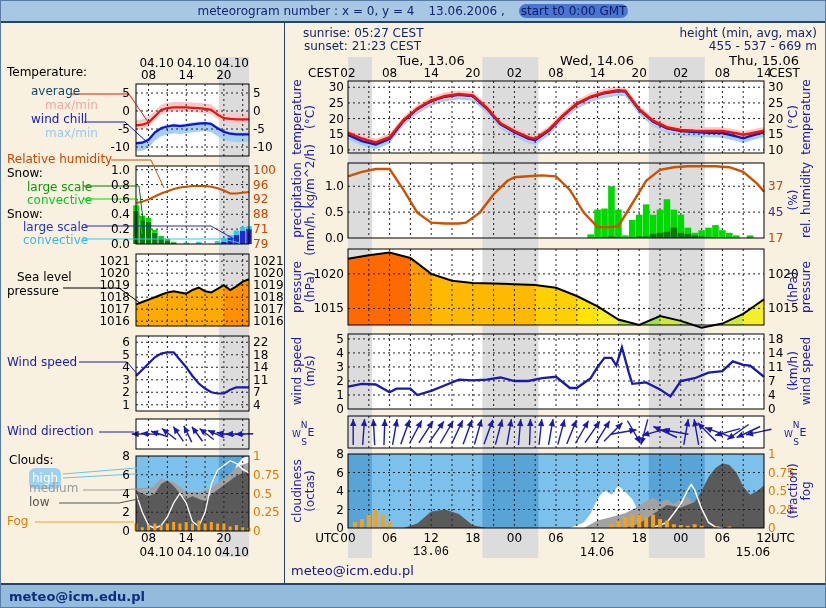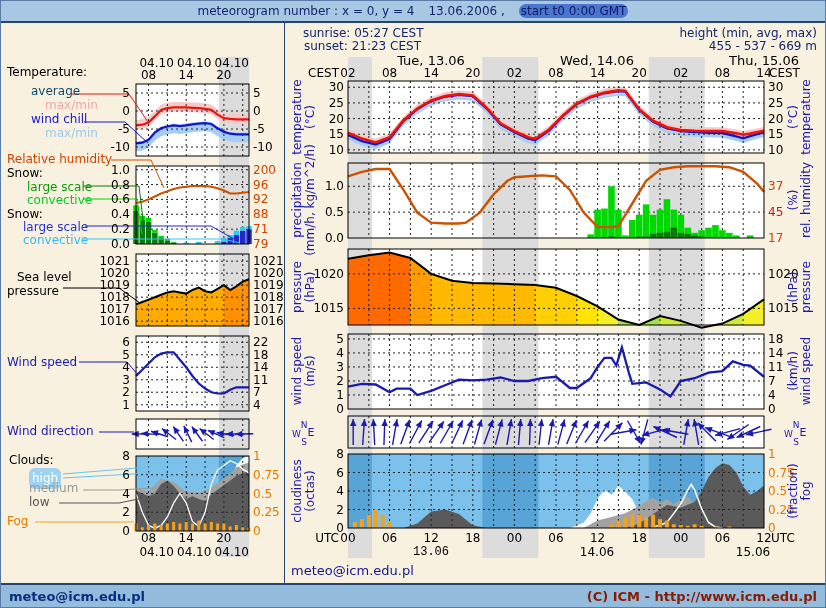--- a/index.html
+++ b/index.html
@@ -581,21 +581,21 @@
       <div class="tick" style="left: 252px; top: 86px; width: 34px; text-align: left; color: rgb(0, 0, 0);">5</div>
       <div class="tick" style="left: 252px; top: 104px; width: 34px; text-align: left; color: rgb(0, 0, 0);">0</div>
       <div class="tick" style="left: 252px; top: 122px; width: 34px; text-align: left; color: rgb(0, 0, 0);">-5</div>
       <div class="tick" style="left: 252px; top: 140px; width: 34px; text-align: left; color: rgb(0, 0, 0);">-10</div>
       <div class="tick" style="left: 95px; top: 162.714px; width: 34px; text-align: right; color: rgb(0, 0, 0);">1.0</div>
       <div class="tick" style="left: 95px; top: 177.571px; width: 34px; text-align: right; color: rgb(0, 0, 0);">0.8</div>
       <div class="tick" style="left: 95px; top: 192.429px; width: 34px; text-align: right; color: rgb(0, 0, 0);">0.6</div>
       <div class="tick" style="left: 95px; top: 207.286px; width: 34px; text-align: right; color: rgb(0, 0, 0);">0.4</div>
       <div class="tick" style="left: 95px; top: 222.143px; width: 34px; text-align: right; color: rgb(0, 0, 0);">0.2</div>
       <div class="tick" style="left: 95px; top: 237px; width: 34px; text-align: right; color: rgb(0, 0, 0);">0.0</div>
-      <div class="tick" style="left: 252px; top: 162.714px; width: 34px; color: rgb(204, 68, 0);">200</div>
+      <div class="tick" style="left: 252px; top: 162.714px; width: 34px; color: rgb(204, 68, 0);">100</div>
       <div class="tick" style="left: 252px; top: 177.571px; width: 34px; color: rgb(204, 68, 0);">96</div>
       <div class="tick" style="left: 252px; top: 192.429px; width: 34px; color: rgb(204, 68, 0);">92</div>
       <div class="tick" style="left: 252px; top: 207.286px; width: 34px; color: rgb(204, 68, 0);">88</div>
       <div class="tick" style="left: 252px; top: 222.143px; width: 34px; color: rgb(204, 68, 0);">71</div>
       <div class="tick" style="left: 252px; top: 237px; width: 34px; color: rgb(204, 68, 0);">79</div>
       <div class="tick" style="left: 95px; top: 254.2px; width: 34px; text-align: right; color: rgb(0, 0, 0);">1021</div>
       <div class="tick" style="left: 95px; top: 266.2px; width: 34px; text-align: right; color: rgb(0, 0, 0);">1020</div>
       <div class="tick" style="left: 95px; top: 278.2px; width: 34px; text-align: right; color: rgb(0, 0, 0);">1019</div>
       <div class="tick" style="left: 95px; top: 290.2px; width: 34px; text-align: right; color: rgb(0, 0, 0);">1018</div>
       <div class="tick" style="left: 95px; top: 302.2px; width: 34px; text-align: right; color: rgb(0, 0, 0);">1017</div>
@@ -667,21 +667,21 @@
       <div class="tick" style="left: 307px; top: 142.87px; width: 36px; text-align: right; color: rgb(0, 0, 0);">10</div>
       <div class="tick" style="left: 767px; top: 80.2609px; width: 40px; text-align: left; color: rgb(0, 0, 0);">30</div>
       <div class="tick" style="left: 767px; top: 95.913px; width: 40px; text-align: left; color: rgb(0, 0, 0);">25</div>
       <div class="tick" style="left: 767px; top: 111.565px; width: 40px; text-align: left; color: rgb(0, 0, 0);">20</div>
       <div class="tick" style="left: 767px; top: 127.217px; width: 40px; text-align: left; color: rgb(0, 0, 0);">15</div>
       <div class="tick" style="left: 767px; top: 142.87px; width: 40px; text-align: left; color: rgb(0, 0, 0);">10</div>
       <div class="tick" style="left: 307px; top: 179.276px; width: 36px; text-align: right; color: rgb(0, 0, 0);">1.0</div>
       <div class="tick" style="left: 307px; top: 205.138px; width: 36px; text-align: right; color: rgb(0, 0, 0);">0.5</div>
       <div class="tick" style="left: 307px; top: 231px; width: 36px; text-align: right; color: rgb(0, 0, 0);">0.0</div>
       <div class="tick" style="left: 767px; top: 179.276px; width: 40px; text-align: left; color: rgb(204, 68, 0);">37</div>
-      <div class="tick" style="left: 767px; top: 205.138px; width: 40px; text-align: left; color: #b91c1c;">45</div>
+      <div class="tick" style="left: 767px; top: 205.138px; width: 40px; text-align: left; color: #4c1d95;">45</div>
       <div class="tick" style="left: 767px; top: 231px; width: 40px; text-align: left; color: rgb(204, 68, 0);">17</div>
       <div class="tick" style="left: 307px; top: 266.873px; width: 36px; text-align: right; color: rgb(0, 0, 0);">1020</div>
       <div class="tick" style="left: 307px; top: 301.418px; width: 36px; text-align: right; color: rgb(0, 0, 0);">1015</div>
       <div class="tick" style="left: 767px; top: 266.873px; width: 40px; text-align: left; color: rgb(0, 0, 0);">1020</div>
       <div class="tick" style="left: 767px; top: 301.418px; width: 40px; text-align: left; color: rgb(0, 0, 0);">1015</div>
       <div class="tick" style="left: 307px; top: 331.907px; width: 36px; text-align: right; color: rgb(0, 0, 0);">5</div>
       <div class="tick" style="left: 307px; top: 345.925px; width: 36px; text-align: right; color: rgb(0, 0, 0);">4</div>
       <div class="tick" style="left: 307px; top: 359.944px; width: 36px; text-align: right; color: rgb(0, 0, 0);">3</div>
       <div class="tick" style="left: 307px; top: 373.963px; width: 36px; text-align: right; color: rgb(0, 0, 0);">2</div>
       <div class="tick" style="left: 307px; top: 387.981px; width: 36px; text-align: right; color: rgb(0, 0, 0);">1</div>
@@ -719,15 +719,14 @@
       <div class="tick" style="left: 791px; top: 418px; width: 8px; text-align: center; color: rgb(26, 26, 174); font-size: 9px;">N</div>
       <div class="tick" style="left: 783px; top: 427px; width: 8px; text-align: center; color: rgb(26, 26, 174); font-size: 9px;">W</div>
       <div class="tick" style="left: 797px; top: 426px; width: 10px; text-align: center; color: rgb(26, 26, 174); font-size: 11px;">E</div>
       <div class="tick" style="left: 791px; top: 435px; width: 8px; text-align: center; color: rgb(26, 26, 174); font-size: 9px;">S</div>
     </div>
 
   <div class="ft-email">meteo@icm.edu.pl</div>
 
   <div class="bottombar">
     <span class="bb-left">meteo@icm.edu.pl</span>
-    <span class="bb-right">(C) ICM - http://www.icm.edu.pl</span>
   </div>
 </div>
 
 </body></html>

